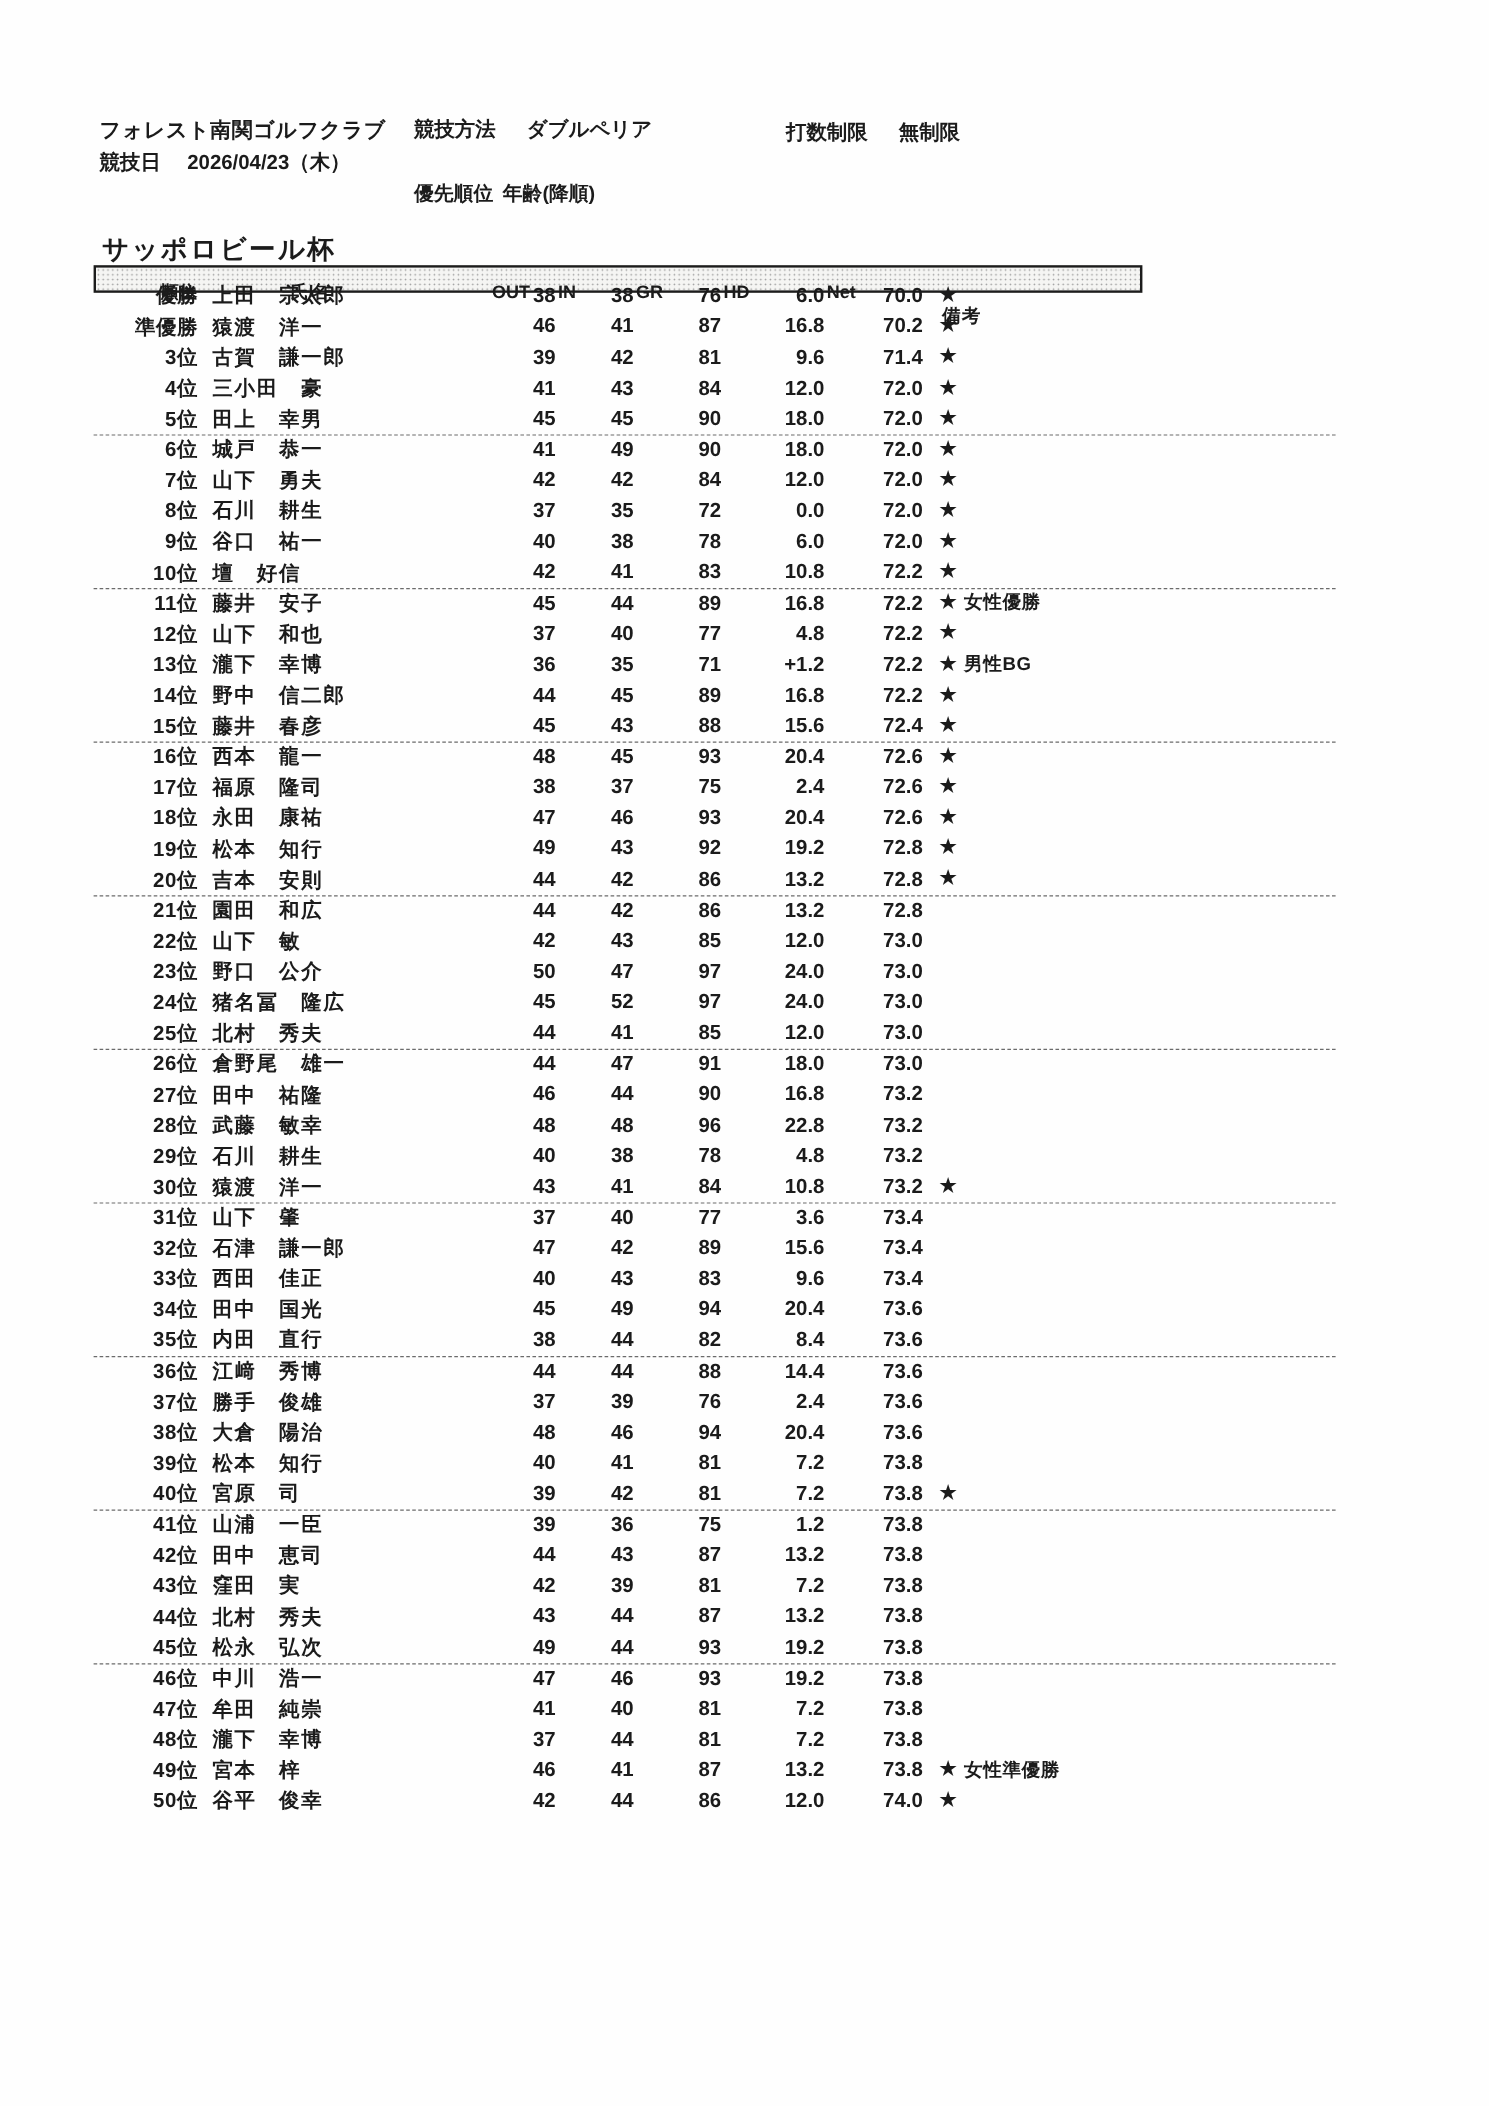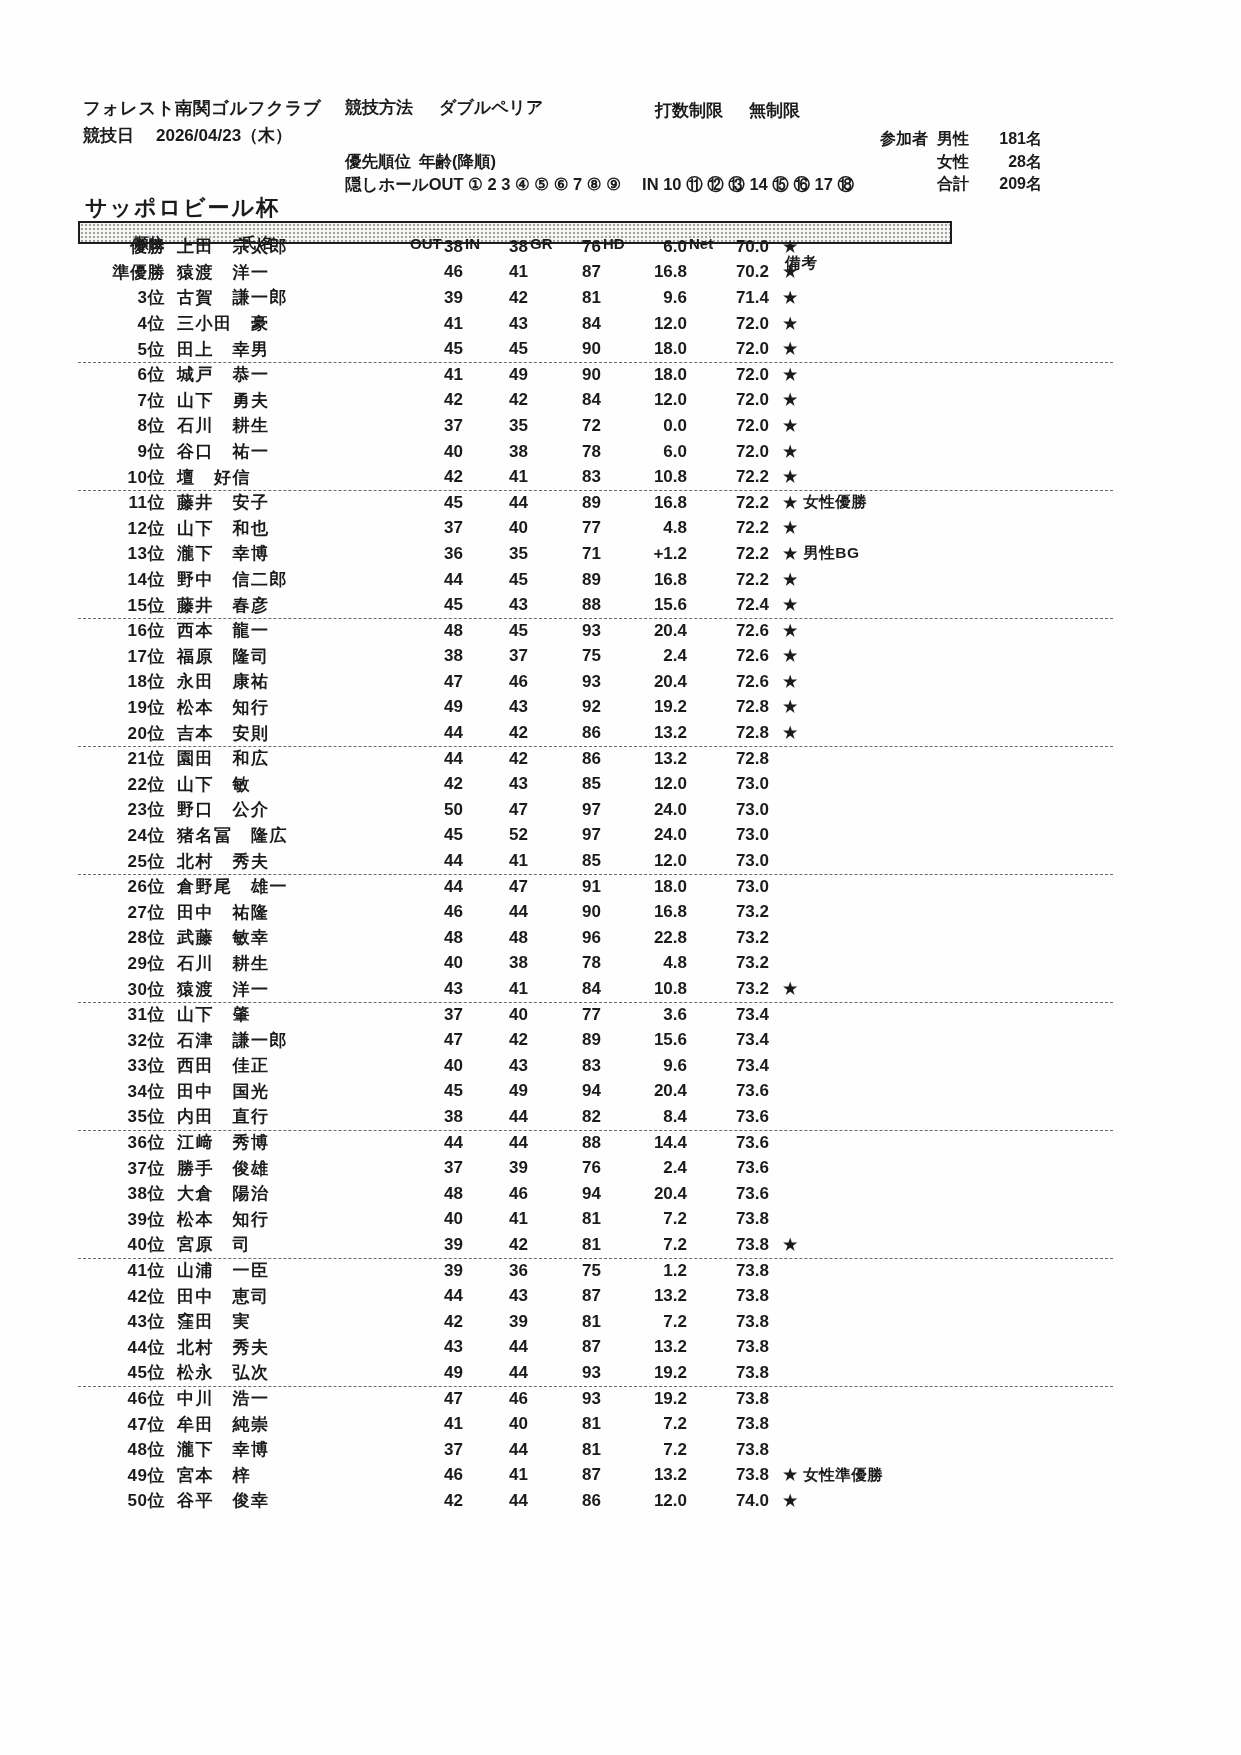--- a/index.html
+++ b/index.html
@@ -80,33 +80,21 @@
   </div>
 
   <div class="abs limit">
     <span>打数制限</span><span class="val">無制限</span>
   </div>
 
   <div class="abs priority">
     <span>優先順位</span><span class="val">年齢(降順)</span>
   </div>
 
-  <div class="abs hidden-holes">隠しホールOUT ① 2 3 ④ ⑤ ⑥ 7 ⑧ ⑨　 IN 10 ⑪ ⑫ ⑬ 14 ⑮ ⑯ 17 ⑱</div>
-
-  <div class="participants">
-    <div class="lbl">参加者</div>
-    <div class="lbl">男性</div>
-    <div class="cnt">181名</div>
-    <div></div>
-    <div class="lbl">女性</div>
-    <div class="cnt">28名</div>
-    <div></div>
-    <div class="lbl">合計</div>
-    <div class="cnt">209名</div>
-  </div>
+
 
   <div class="abs title">サッポロビール杯</div>
 
   <div class="thead">
     <div class="th rank">順位</div>
     <div class="th name">氏名</div>
     <div class="th r">OUT</div>
     <div class="th r">IN</div>
     <div class="th r">GR</div>
     <div class="th r">HD</div>

